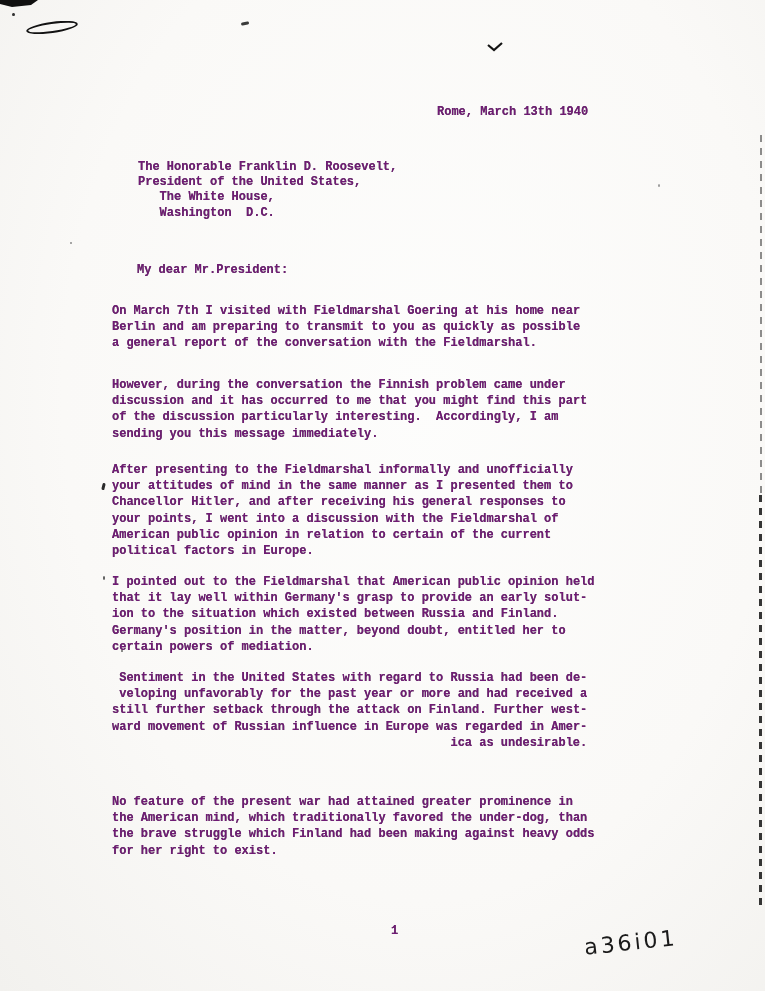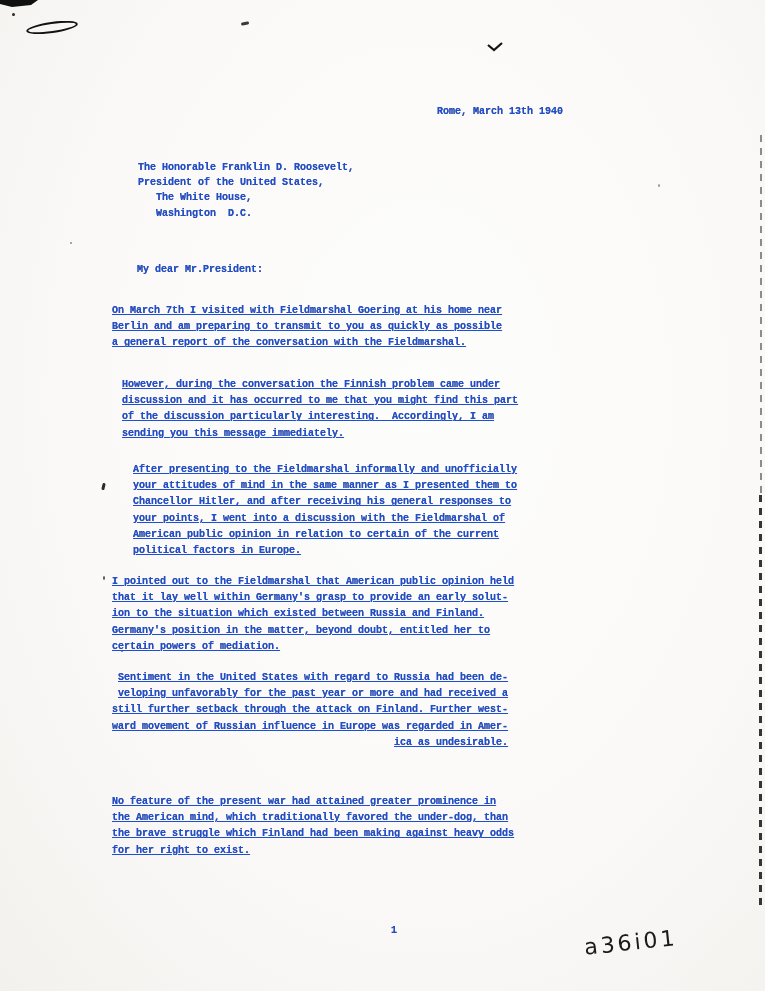--- a/index.html
+++ b/index.html
@@ -6,34 +6,34 @@
   body {
     width: 765px; height: 991px;
     background:
       radial-gradient(ellipse at 55% 40%, #fdfdfc 0%, #faf9f7 60%, #f2f1ee 100%);
     position: relative;
     overflow: hidden;
   }
   .typed {
     position: absolute;
     font-family: "Liberation Mono", "DejaVu Sans Mono", monospace;
-    font-size: 10px;
+    font-size: 12px;
     font-weight: bold;
-    color: #1d4ed8;
+    color: #701a75;
     text-shadow: 0 0 0.6px rgba(10,10,10,0.65);
     white-space: pre;
     line-height: 16.2px;
   }
   #dateline   { left: 437px; top: 104px; }
   #recipient  { left: 138px; top: 160px; line-height: 15.2px; }
   #salutation { left: 112px; top: 262px; margin-left: 25px; }
-  .para { margin: 0; text-decoration: underline; }
+  .para { margin: 0; }
   #para-1 { left: 112px; top: 303px; }
-  #para-2 { left: 122px; top: 377px; }
-  #para-3 { left: 112px; top: 462px; margin-left: 21px; }
+  #para-2 { left: 112px; top: 377px; }
+  #para-3 { left: 112px; top: 462px; }
   #para-4 { left: 112px; top: 574px; }
   #para-5 { left: 112px; top: 670px; text-align: right; }
   #para-6 { left: 112px; top: 775px; margin-top: 19px; }
   #page-number { left: 391px; top: 923px; }
   #handwritten-id {
     position: absolute; left: 584px; top: 930px;
     font-family: "DejaVu Sans", sans-serif;
     font-size: 22px; color: #1b1b1b;
     letter-spacing: 3px;
     transform: rotate(-6deg);

